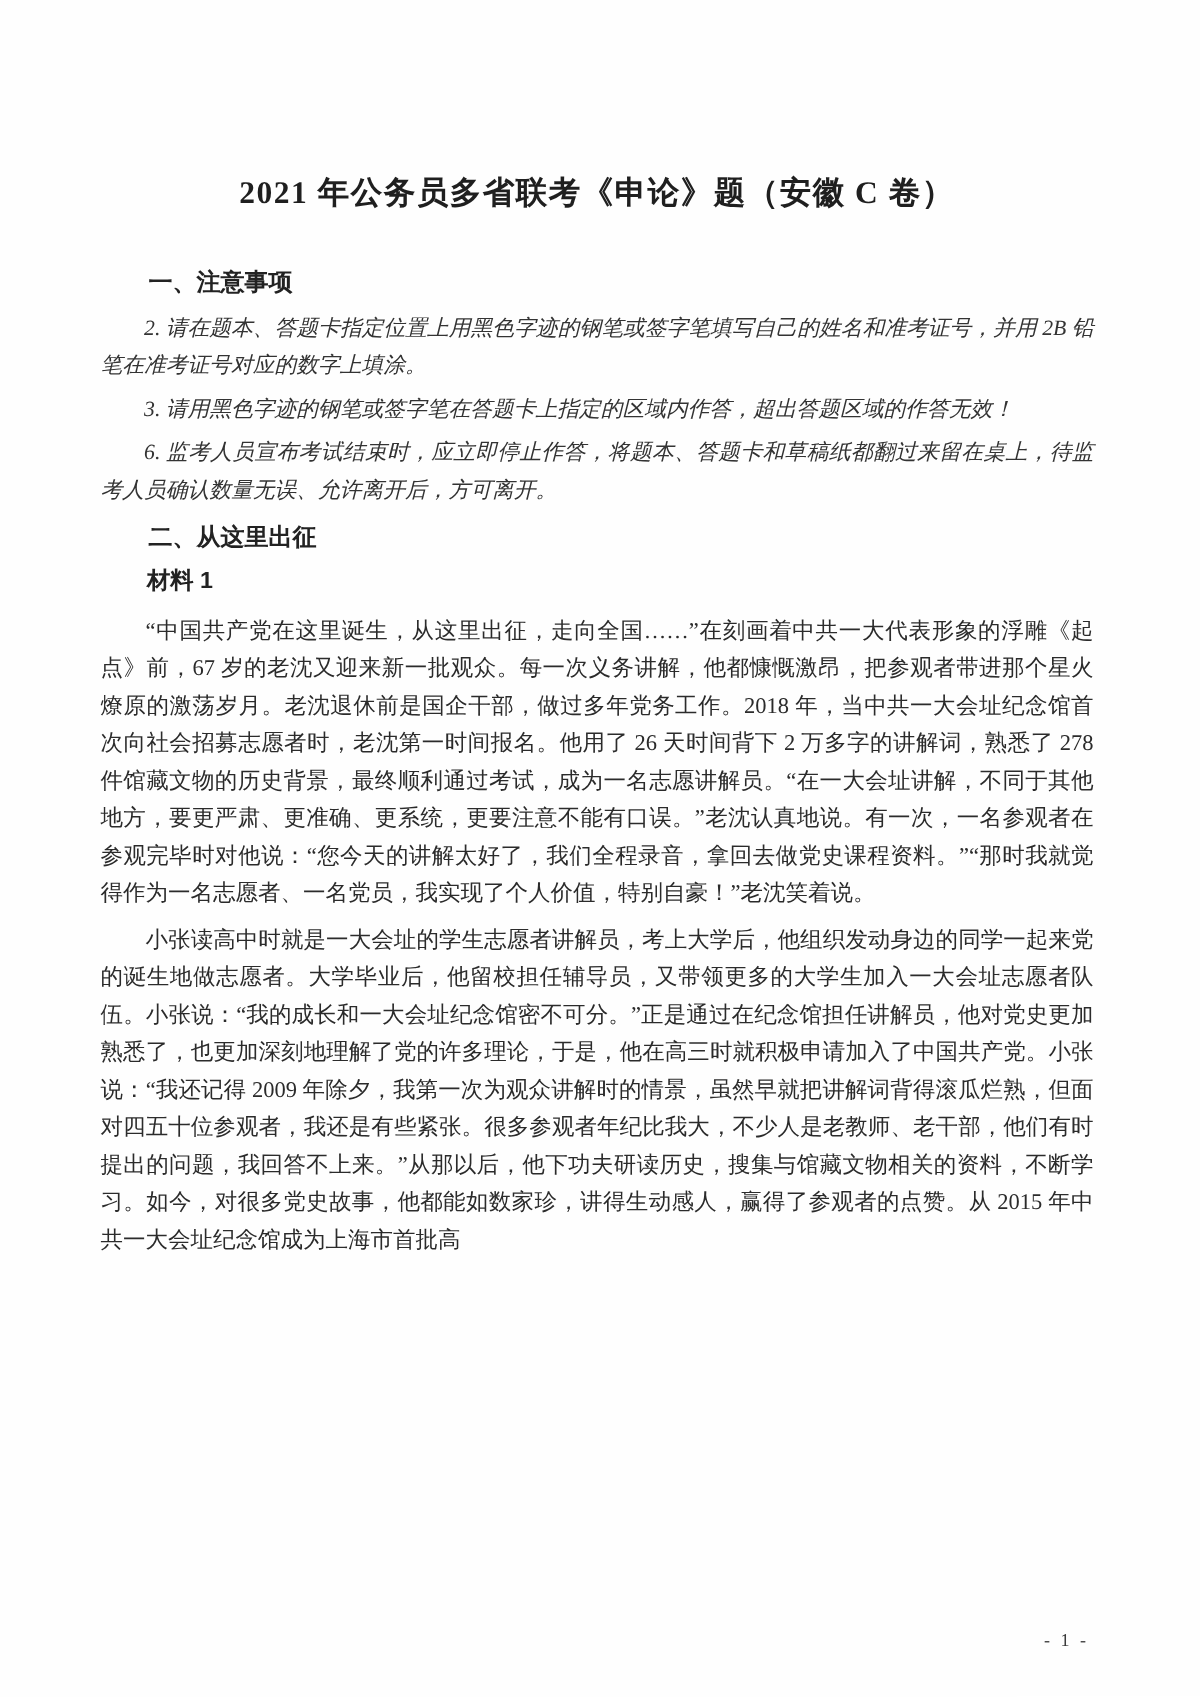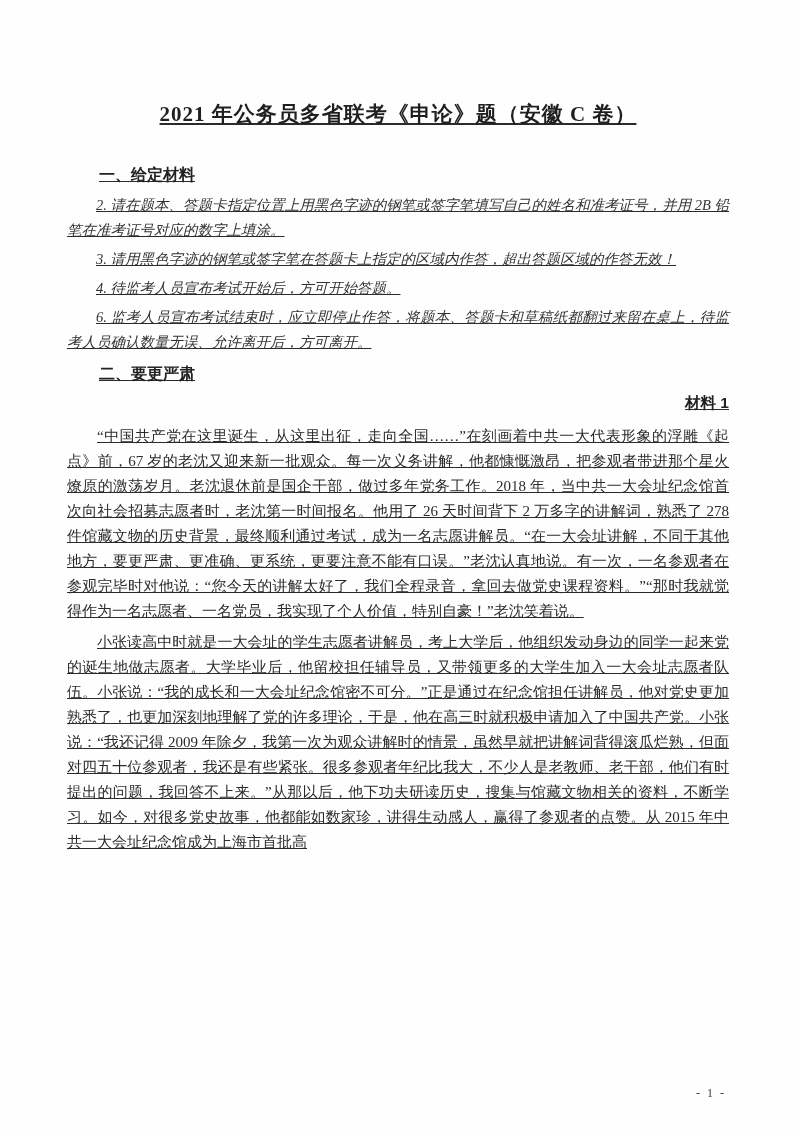--- a/index.html
+++ b/index.html
@@ -12,23 +12,22 @@
     width: 800px;
     height: 1131px;
     background: #fefefe;
     overflow: hidden;
     font-family: "Liberation Serif", serif;
     color: #2b2b2b;
   }
   .content {
     position: absolute;
     left: 67px;
-    top: 2px;
+    top: 16px;
     width: 662px;
-    text-decoration: underline;
   }
   .title {
     margin: 98px 0 0 0;
     text-align: center;
     font-size: 21px;
     line-height: 28px;
     font-weight: 700;
     letter-spacing: 1px;
     color: #1f1f1f;
   }
@@ -45,21 +44,20 @@
     margin-top: 8px;
   }
   .subheading {
     margin: 7px 0 10px 0;
     font-family: "Liberation Sans", sans-serif;
     font-size: 15.5px;
     line-height: 22px;
     font-weight: 700;
     color: #222222;
     text-indent: 2em;
-    text-align: right;
   }
   .notice {
     margin-top: 7px;
   }
   .notice p {
     margin: 0 0 4px 0;
     font-size: 14.5px;
     line-height: 25px;
     text-indent: 2em;
     text-align: justify;
@@ -84,30 +82,29 @@
   }
 </style>
 </head>
 <body>
 
 <div class="doc">
   <div class="content">
 
     <h1 class="title">2021 年公务员多省联考《申论》题（安徽 C 卷）</h1>
 
-    <h2 class="heading">一、给定材料</h2>
+    <h2 class="heading">一、注意事项</h2>
 
     <div class="notice">
       <p>2. 请在题本、答题卡指定位置上用黑色字迹的钢笔或签字笔填写自己的姓名和准考证号，并用 2B 铅笔在准考证号对应的数字上填涂。</p>
       <p>3. 请用黑色字迹的钢笔或签字笔在答题卡上指定的区域内作答，超出答题区域的作答无效！</p>
-      <p>4. 待监考人员宣布考试开始后，方可开始答题。</p>
       <p>6. 监考人员宣布考试结束时，应立即停止作答，将题本、答题卡和草稿纸都翻过来留在桌上，待监考人员确认数量无误、允许离开后，方可离开。</p>
     </div>
 
-    <h2 class="heading materials-gap">二、要更严肃</h2>
+    <h2 class="heading materials-gap">二、从这里出征</h2>
 
     <h3 class="subheading">材料 1</h3>
 
 
     <p class="body-para">“中国共产党在这里诞生，从这里出征，走向全国……”在刻画着中共一大代表形象的浮雕《起点》前，67 岁的老沈又迎来新一批观众。每一次义务讲解，他都慷慨激昂，把参观者带进那个星火燎原的激荡岁月。老沈退休前是国企干部，做过多年党务工作。2018 年，当中共一大会址纪念馆首次向社会招募志愿者时，老沈第一时间报名。他用了 26 天时间背下 2 万多字的讲解词，熟悉了 278 件馆藏文物的历史背景，最终顺利通过考试，成为一名志愿讲解员。“在一大会址讲解，不同于其他地方，要更严肃、更准确、更系统，更要注意不能有口误。”老沈认真地说。有一次，一名参观者在参观完毕时对他说：“您今天的讲解太好了，我们全程录音，拿回去做党史课程资料。”“那时我就觉得作为一名志愿者、一名党员，我实现了个人价值，特别自豪！”老沈笑着说。</p>
 
     <p class="body-para">小张读高中时就是一大会址的学生志愿者讲解员，考上大学后，他组织发动身边的同学一起来党的诞生地做志愿者。大学毕业后，他留校担任辅导员，又带领更多的大学生加入一大会址志愿者队伍。小张说：“我的成长和一大会址纪念馆密不可分。”正是通过在纪念馆担任讲解员，他对党史更加熟悉了，也更加深刻地理解了党的许多理论，于是，他在高三时就积极申请加入了中国共产党。小张说：“我还记得 2009 年除夕，我第一次为观众讲解时的情景，虽然早就把讲解词背得滚瓜烂熟，但面对四五十位参观者，我还是有些紧张。很多参观者年纪比我大，不少人是老教师、老干部，他们有时提出的问题，我回答不上来。”从那以后，他下功夫研读历史，搜集与馆藏文物相关的资料，不断学习。如今，对很多党史故事，他都能如数家珍，讲得生动感人，赢得了参观者的点赞。从 2015 年中共一大会址纪念馆成为上海市首批高</p>
 
   </div>
 

